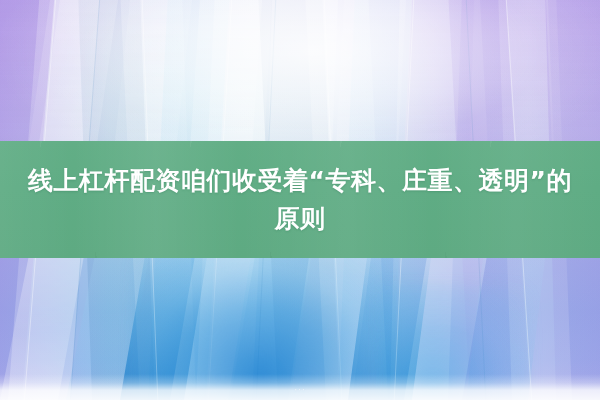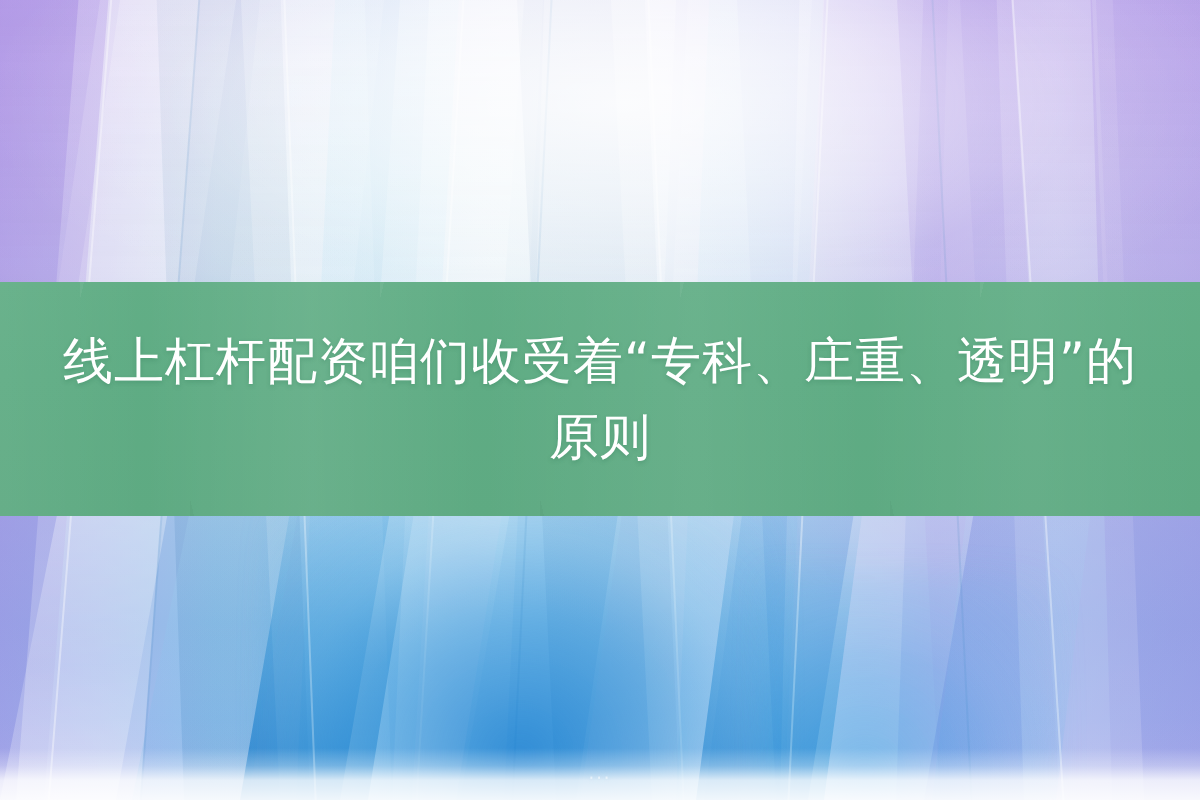--- a/index.html
+++ b/index.html
@@ -168,21 +168,21 @@
   .caption-text {
     position: relative;
     z-index: 2;
     width: 560px;
     margin: 1px;
     padding: 0 8px;
     box-sizing: border-box;
     text-align: center;
     color: #ffffff;
     font-family: "DejaVu Sans", "Liberation Sans", sans-serif;
-    font-weight: normal;
+    font-weight: bold;
     font-size: 25px;
     line-height: 38px;
     letter-spacing: 0.5px;
     text-shadow: 0 1px 2px rgba(40,110,80,0.28);
     white-space: pre-wrap;
   }
 </style>
 </head>
 <body>
 

